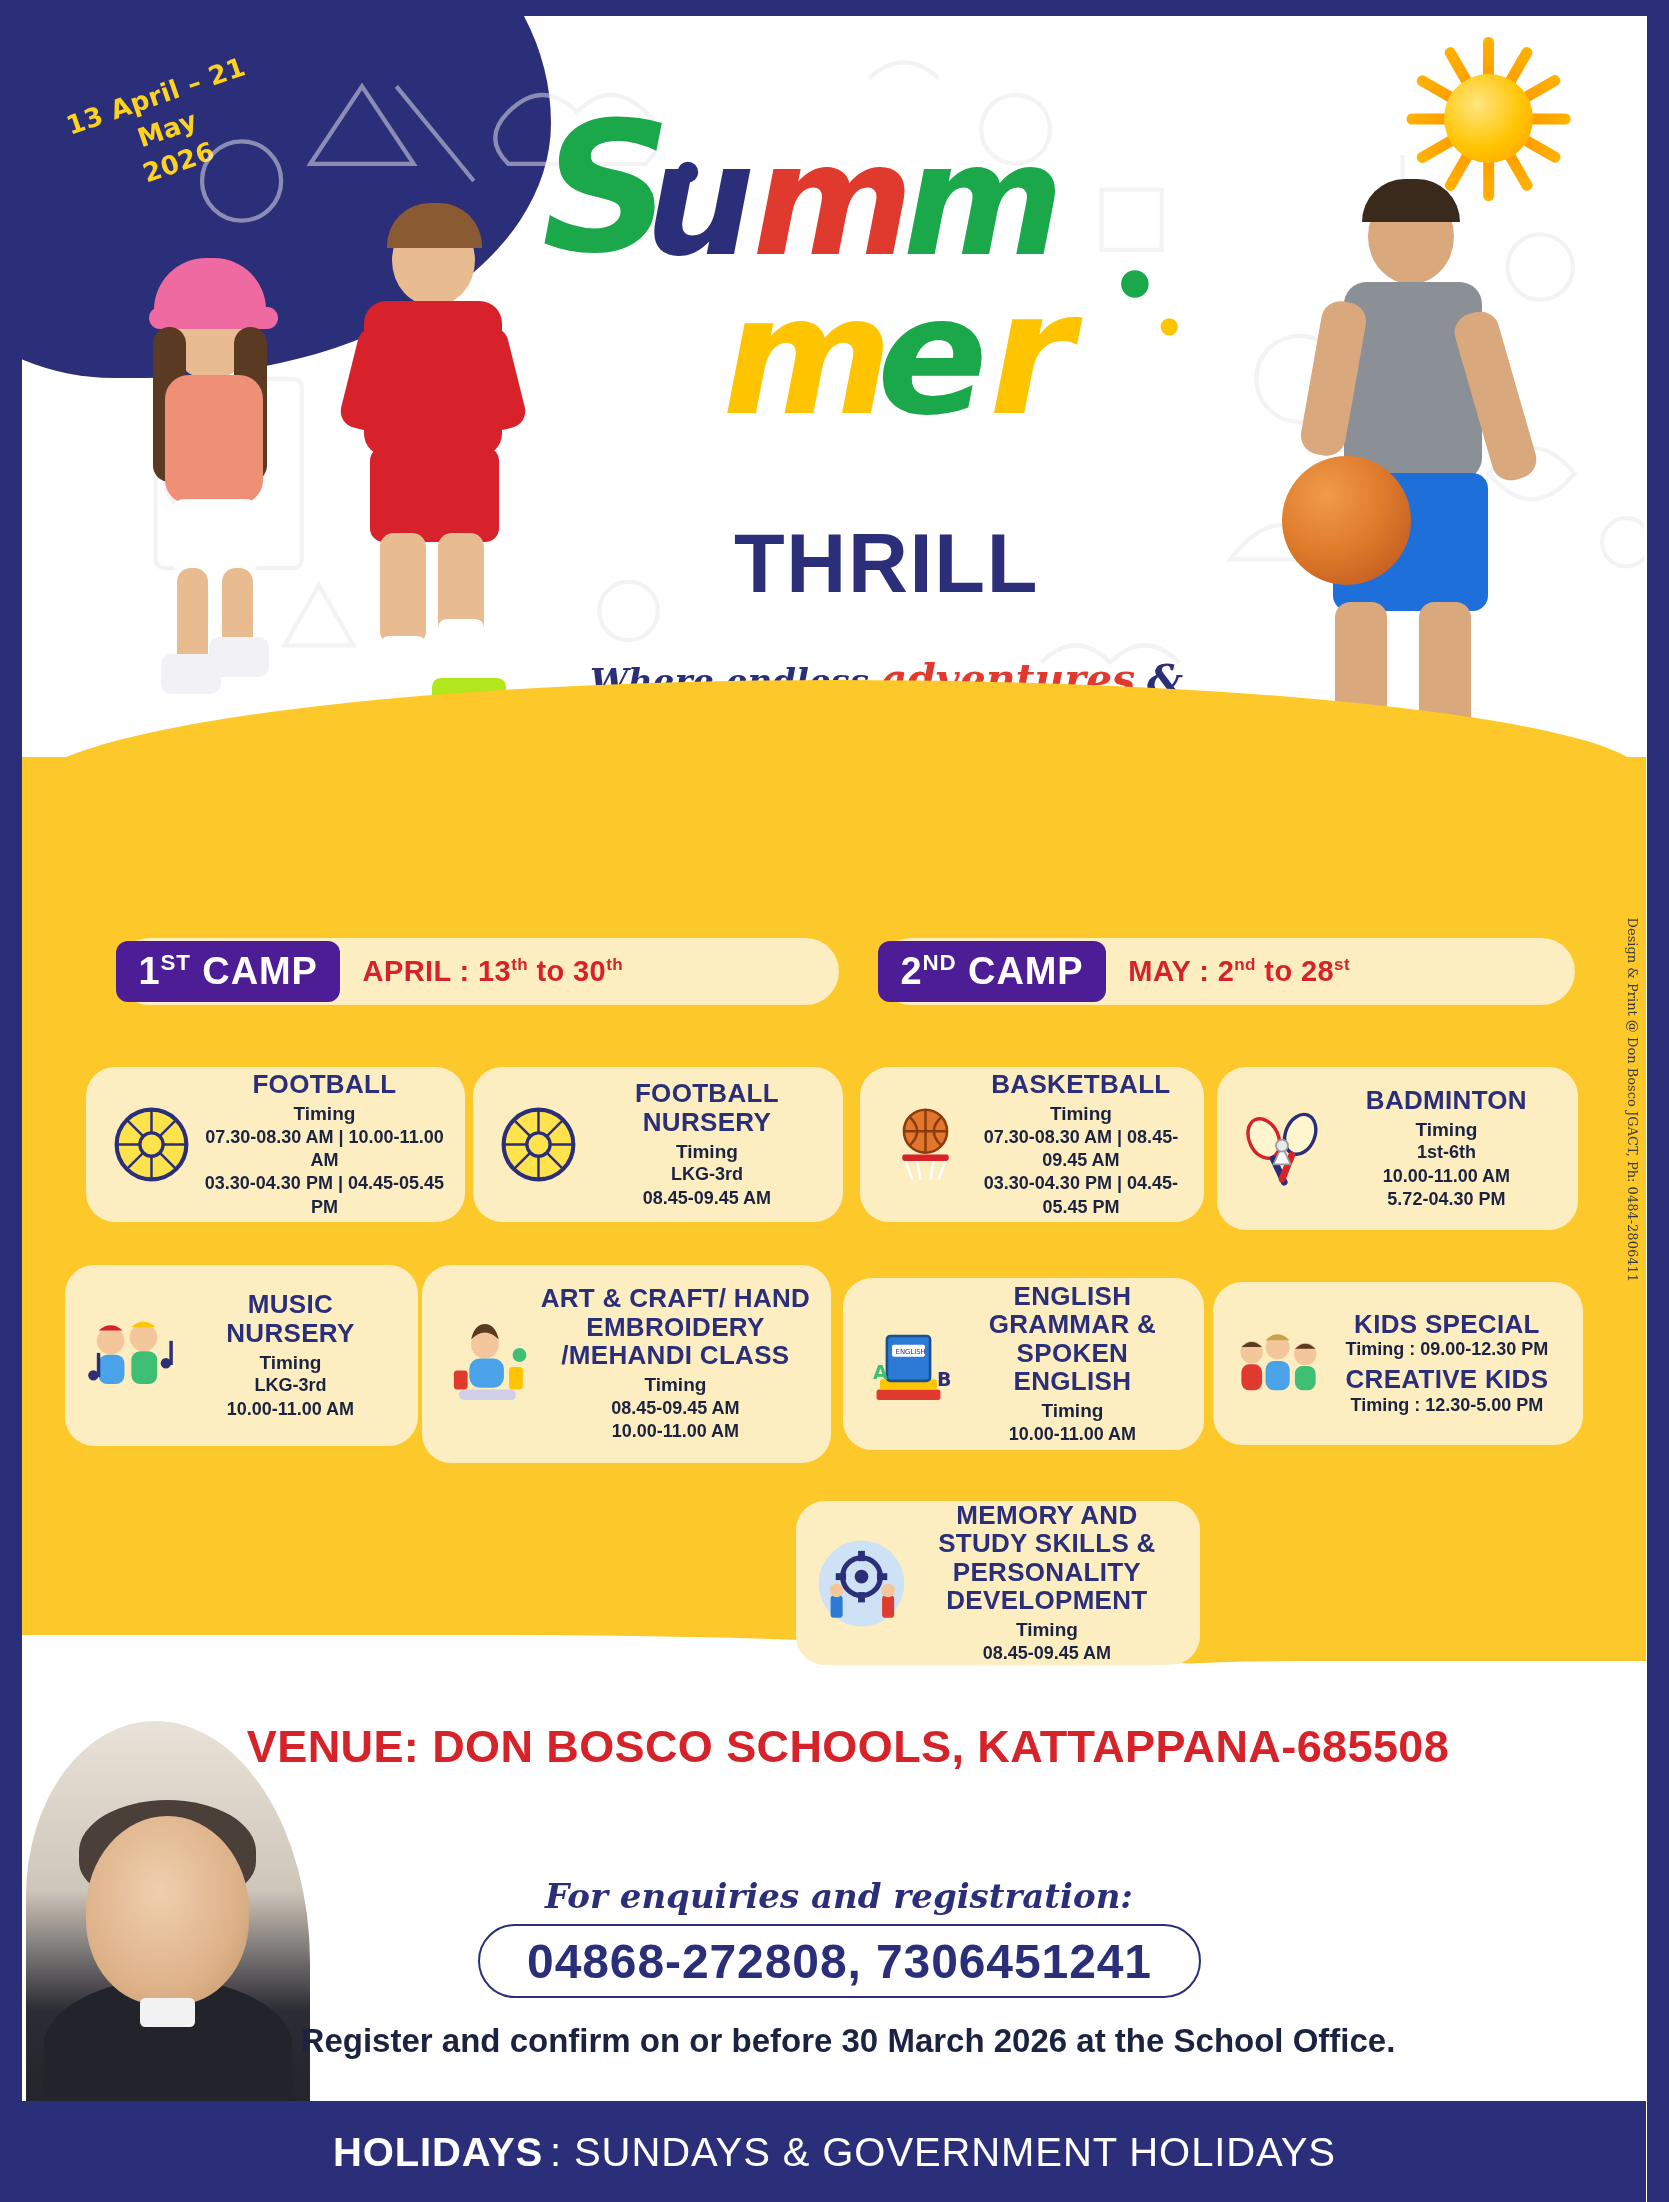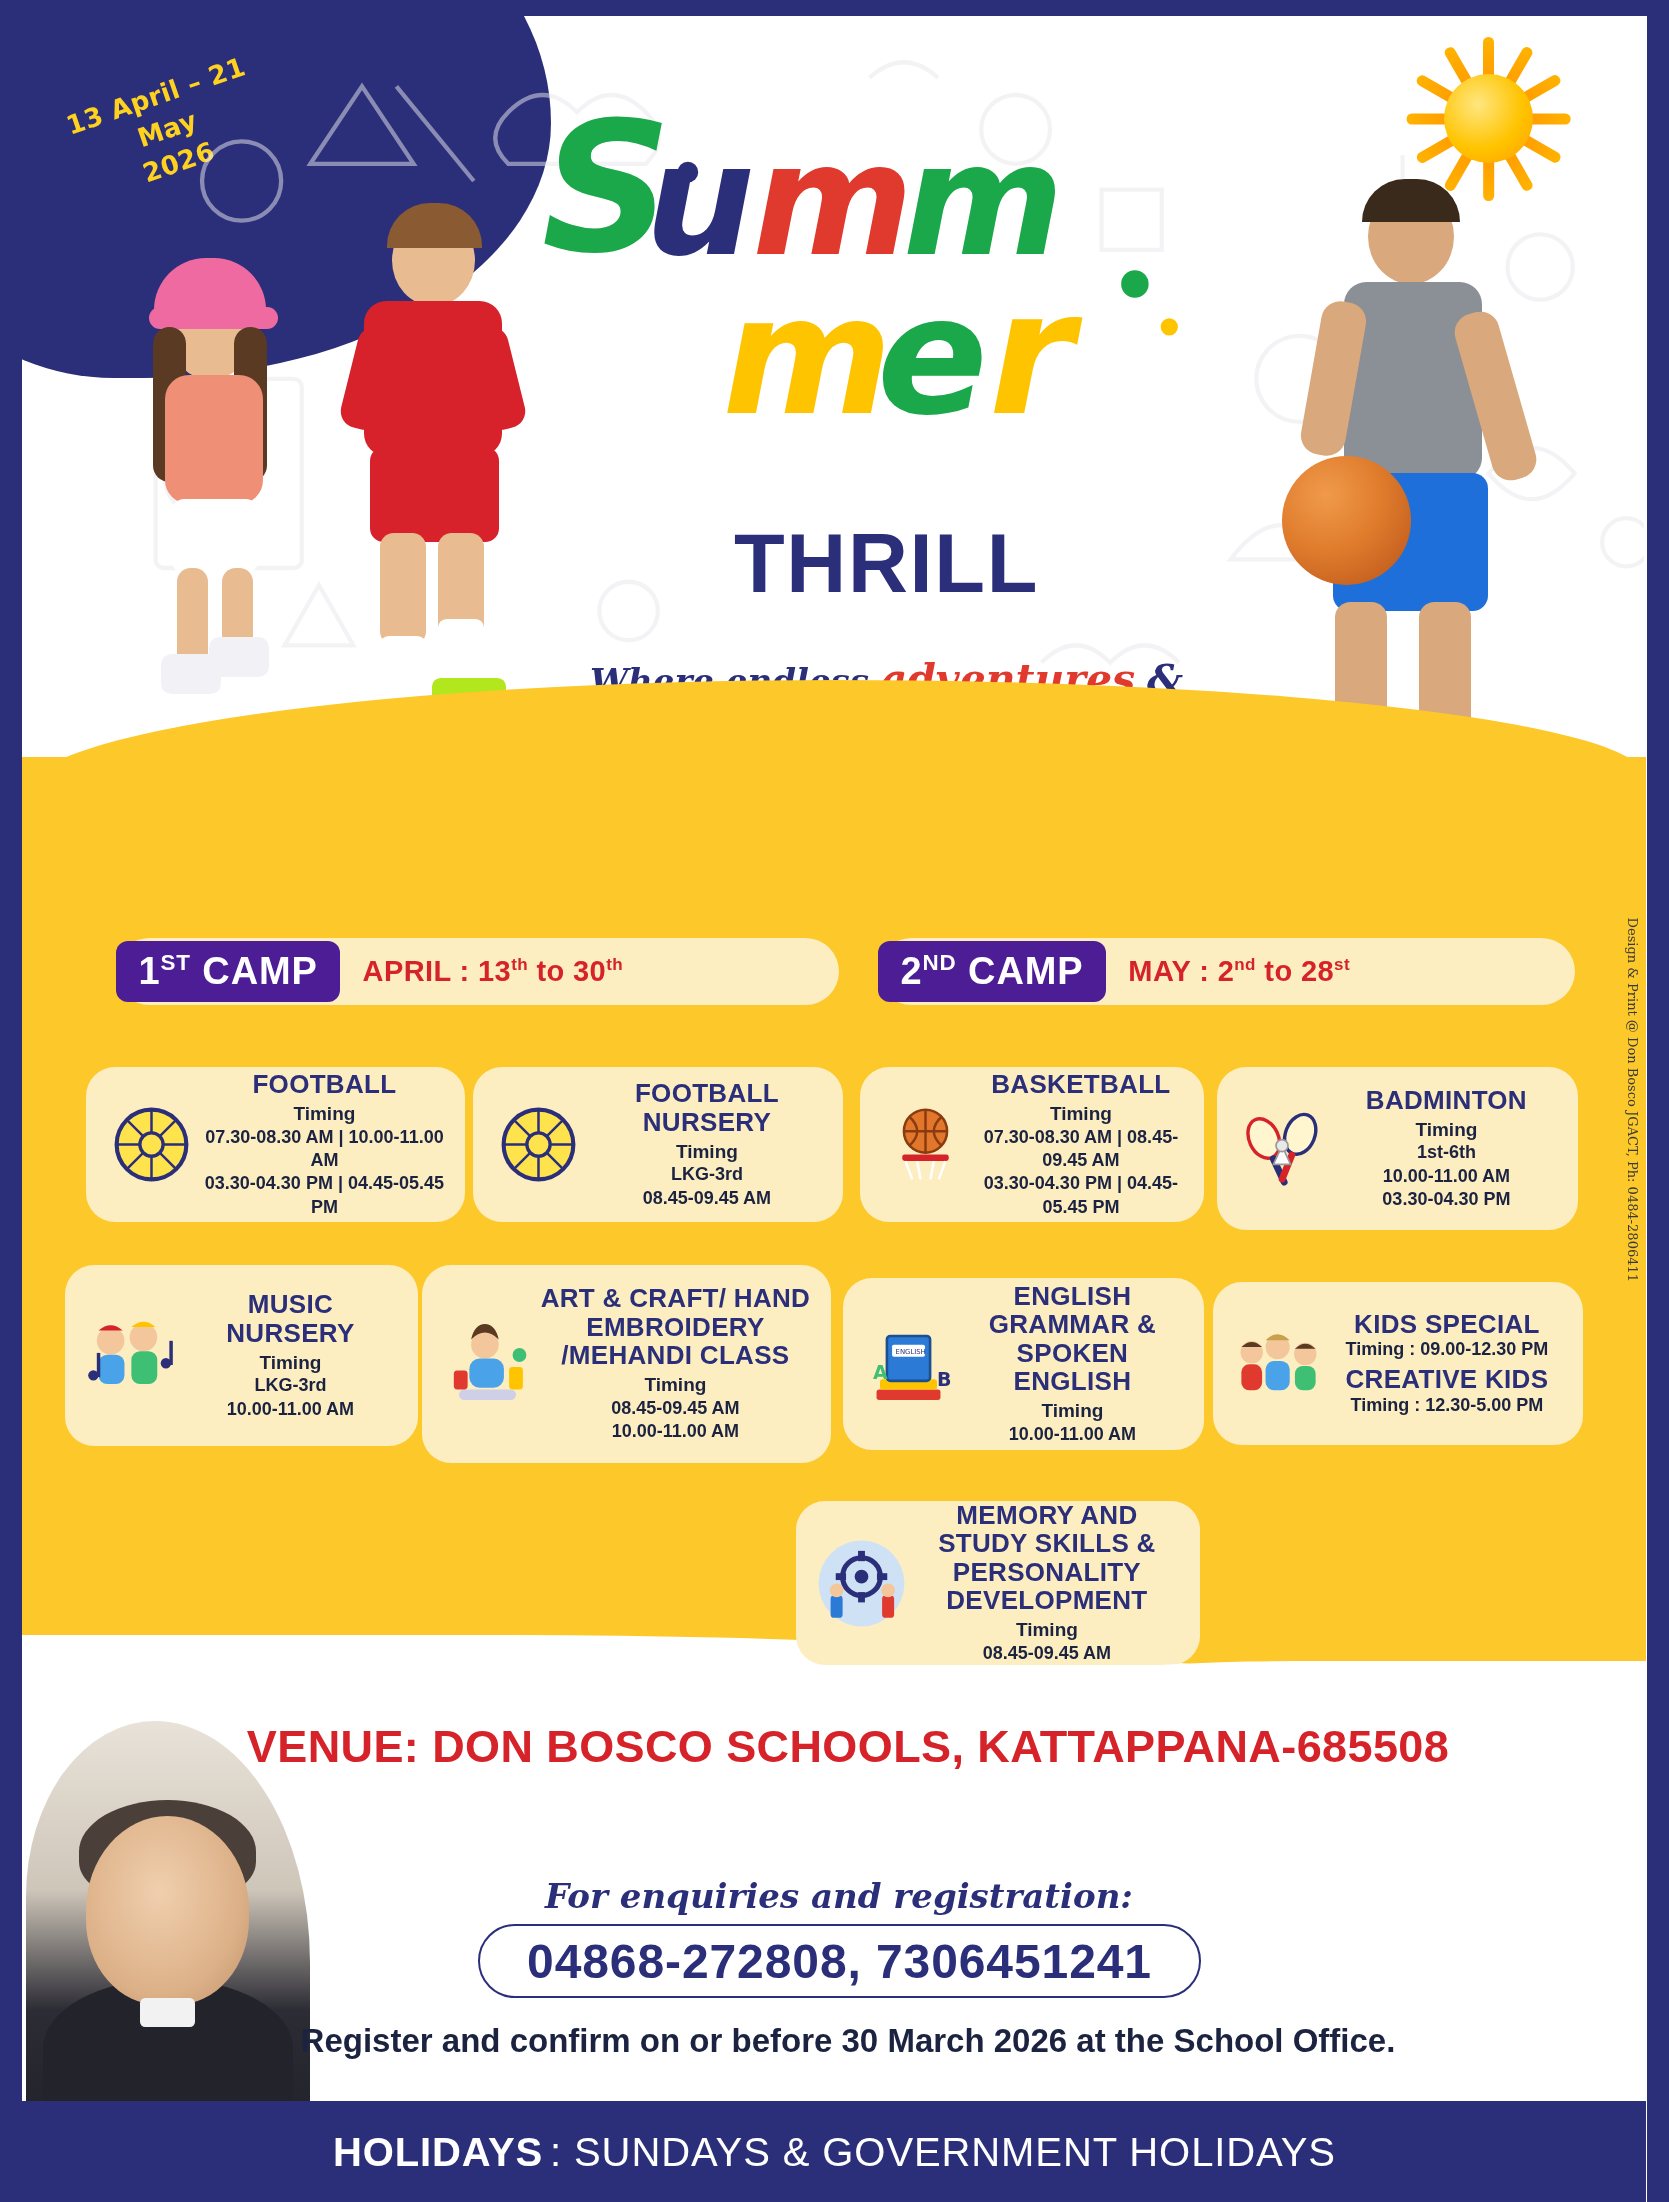--- a/index.html
+++ b/index.html
@@ -599,21 +599,21 @@
         </g>
         <path d="M50 46 l-10 22 h20 z" fill="#ffffff" stroke="#999" stroke-width="2"></path>
         <circle cx="50" cy="46" r="7" fill="#e8e8e8" stroke="#999" stroke-width="2"></circle>
       </svg>
     </div>
     <div class="card-body">
       <div class="card-title">BADMINTON</div>
       <div class="card-sub">Timing</div>
       <div class="card-line">1st-6th</div>
       <div class="card-line">10.00-11.00 AM</div>
-      <div class="card-line">03.30-04.30 PM</div>
+      <div class="card-line">5.72-04.30 PM</div>
     </div>
   </div>
 
   <div class="card" style="left:65px; top:1265px; width:353px; height:181px;">
     <div class="card-icon">
       <svg width="95" height="95" viewBox="0 0 110 110">
         <circle cx="32" cy="38" r="16" fill="#f3c79b"></circle>
         <rect x="18" y="54" width="30" height="34" rx="10" fill="#4aa3e8"></rect>
         <circle cx="70" cy="34" r="16" fill="#f3c79b"></circle>
         <rect x="56" y="50" width="30" height="38" rx="10" fill="#3fbf74"></rect>

